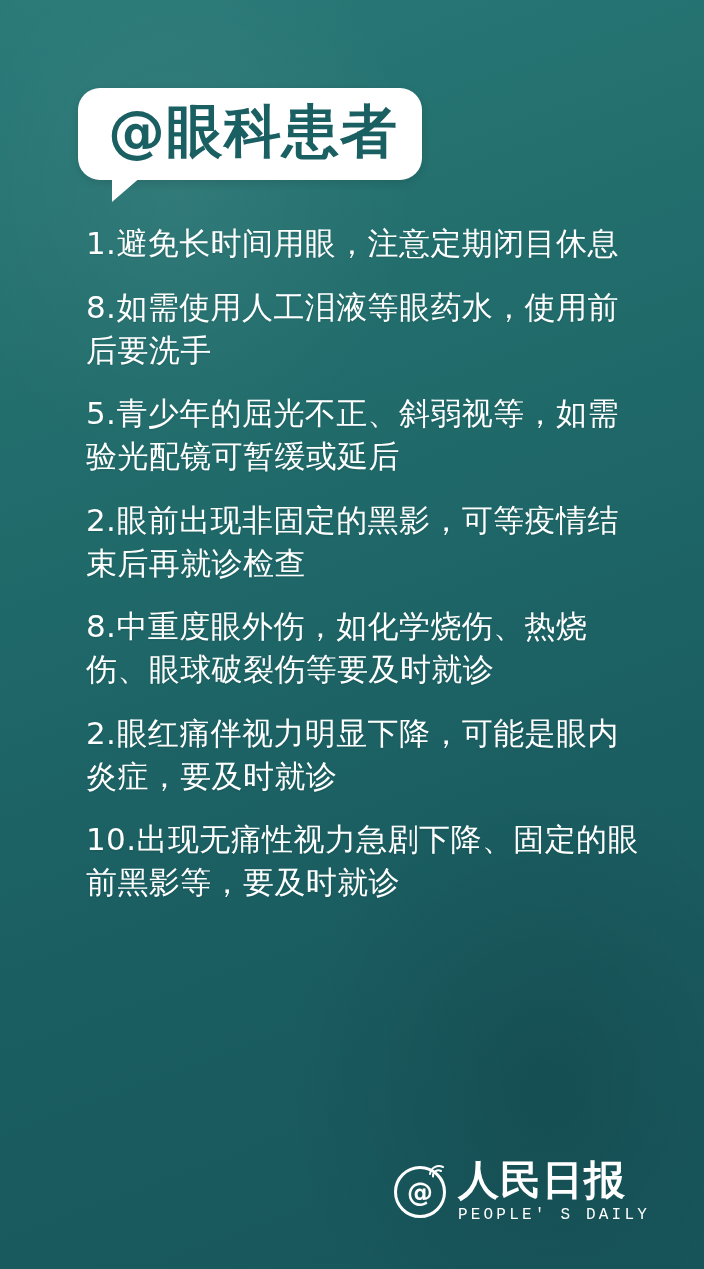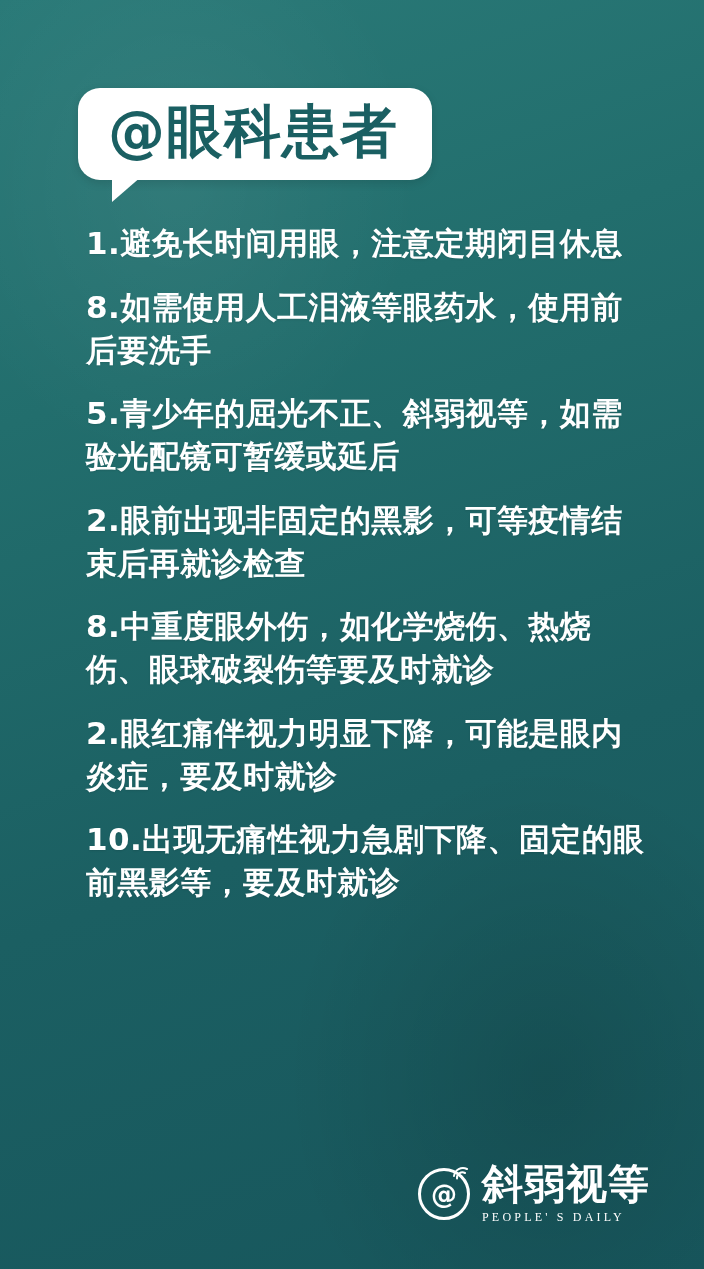--- a/index.html
+++ b/index.html
@@ -48,21 +48,21 @@
     position: absolute;
     left: 78px;
     top: 88px;
     z-index: 3;
   }
   .bubble {
     position: relative;
     display: inline-block;
     background: #ffffff;
     border-radius: 22px;
-    padding: 14px 34px 18px 30px;
+    padding: 14px 24px 18px 30px;
     box-shadow: 0 3px 10px rgba(0,0,0,0.12);
   }
   .bubble-text {
     font-family: "DejaVu Sans", "Liberation Sans", sans-serif;
     font-weight: bold;
     font-size: 57px;
     line-height: 1.05;
     color: #1a5f62;
     letter-spacing: 1px;
     white-space: nowrap;
@@ -87,21 +87,20 @@
     z-index: 2;
   }
   .item {
     color: #ffffff;
     font-family: "DejaVu Sans", "Liberation Sans", sans-serif;
     font-size: 31px;
     line-height: 1.38;
     margin-bottom: 21px;
     letter-spacing: 0.4px;
     text-shadow: 0 1px 2px rgba(0,0,0,0.10);
-    font-weight: bold;
   }
 
   
   .footer {
     position: absolute;
     right: 54px;
     bottom: 46px;
     display: flex;
     align-items: center;
     gap: 12px;
@@ -140,22 +139,22 @@
   }
   .logo-cn {
     color: #ffffff;
     font-family: "DejaVu Sans", "Liberation Sans", sans-serif;
     font-weight: bold;
     font-size: 41px;
     letter-spacing: 1px;
   }
   .logo-en {
     color: #ffffff;
-    font-family: Liberation Serif, serif;
-    font-size: 12px;
+    font-family: Liberation Mono, monospace;
+    font-size: 16px;
     letter-spacing: 3.2px;
     margin-top: 6px;
   }
 </style>
 </head>
 <body>
 
 <div class="poster">
 
   <div class="title-wrap">
@@ -177,18 +176,18 @@
 
   <div class="footer">
     <div class="logo-mark">
       <span class="at">@</span>
       <svg class="wifi" viewBox="0 0 20 16">
         <path d="M3 11 A9 9 0 0 1 16 4" stroke="#ffffff" stroke-width="2" fill="none" stroke-linecap="round"></path>
         <path d="M6 13.5 A5.5 5.5 0 0 1 14 8" stroke="#ffffff" stroke-width="2" fill="none" stroke-linecap="round"></path>
       </svg>
     </div>
     <div class="logo-text">
-      <span class="logo-cn">斜弱视等</span>
+      <span class="logo-cn">人民日报</span>
       <span class="logo-en">PEOPLE' S DAILY</span>
     </div>
   </div>
 
 </div>
 
 </body></html>

